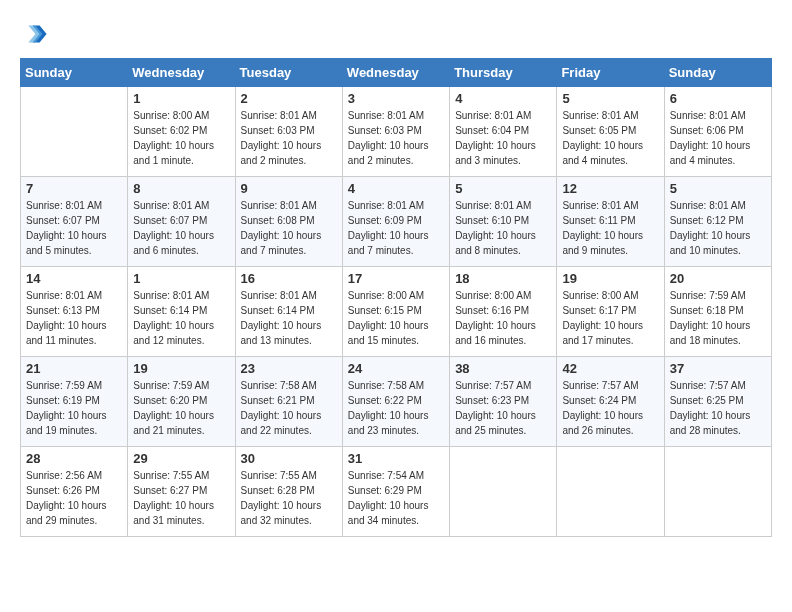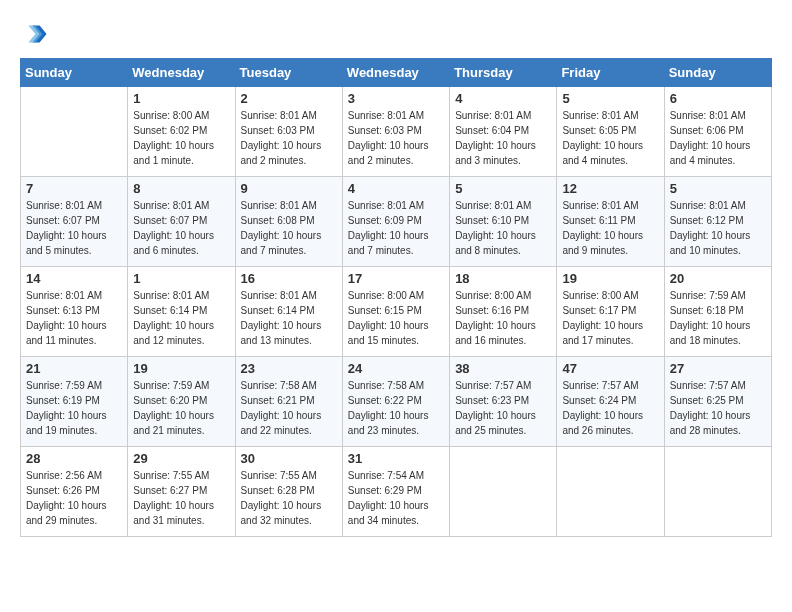--- a/index.html
+++ b/index.html
@@ -294,28 +294,28 @@
 and 23 minutes.</div>
         </td>
         <td>
           <span class="day-number">38</span>
           <div class="day-info" style="white-space: pre-line;">Sunrise: 7:57 AM
 Sunset: 6:23 PM
 Daylight: 10 hours
 and 25 minutes.</div>
         </td>
         <td>
-          <span class="day-number">47</span>
+          <span class="day-number">42</span>
           <div class="day-info" style="white-space: pre-line;">Sunrise: 7:57 AM
 Sunset: 6:24 PM
 Daylight: 10 hours
 and 26 minutes.</div>
         </td>
         <td>
-          <span class="day-number">27</span>
+          <span class="day-number">37</span>
           <div class="day-info" style="white-space: pre-line;">Sunrise: 7:57 AM
 Sunset: 6:25 PM
 Daylight: 10 hours
 and 28 minutes.</div>
         </td>
       </tr>
       <tr>
         <td>
           <span class="day-number">28</span>
           <div class="day-info" style="white-space: pre-line;">Sunrise: 2:56 AM

